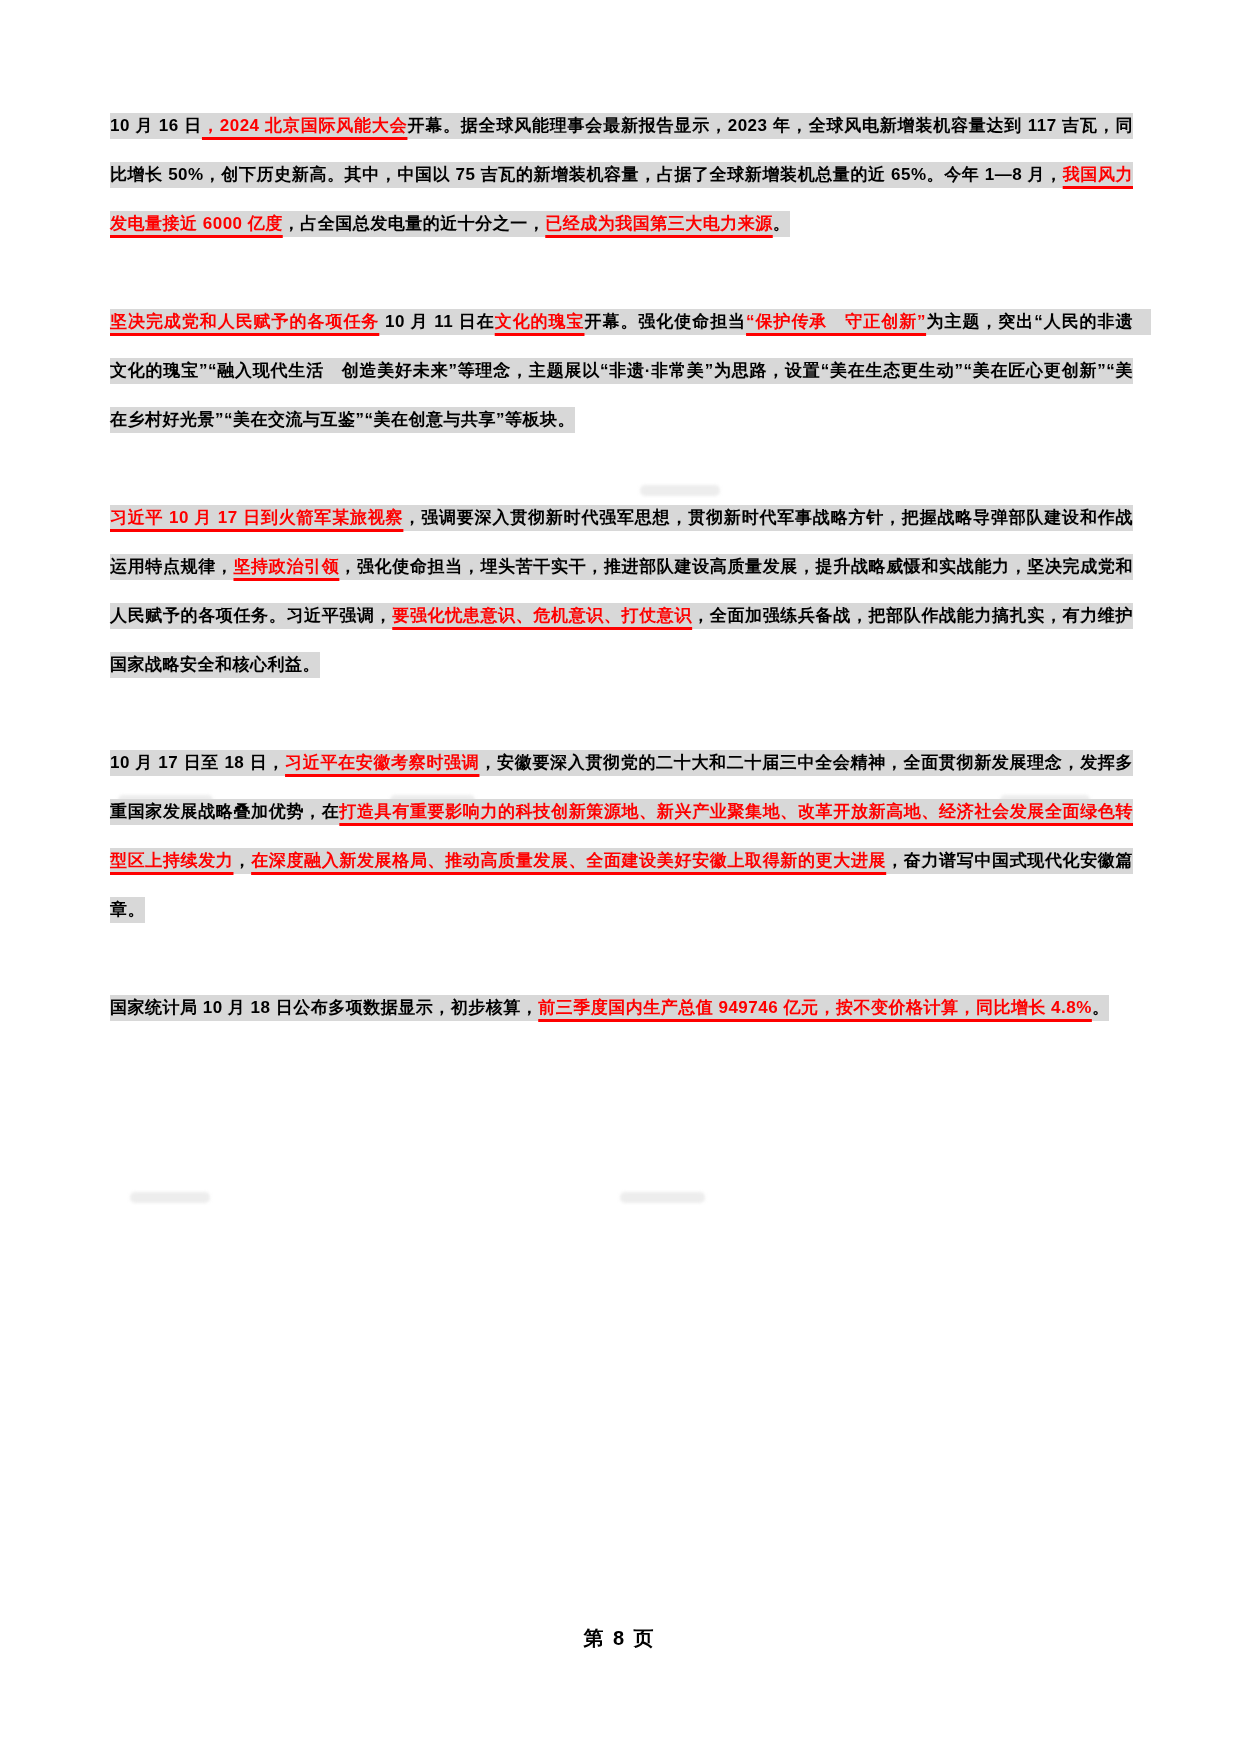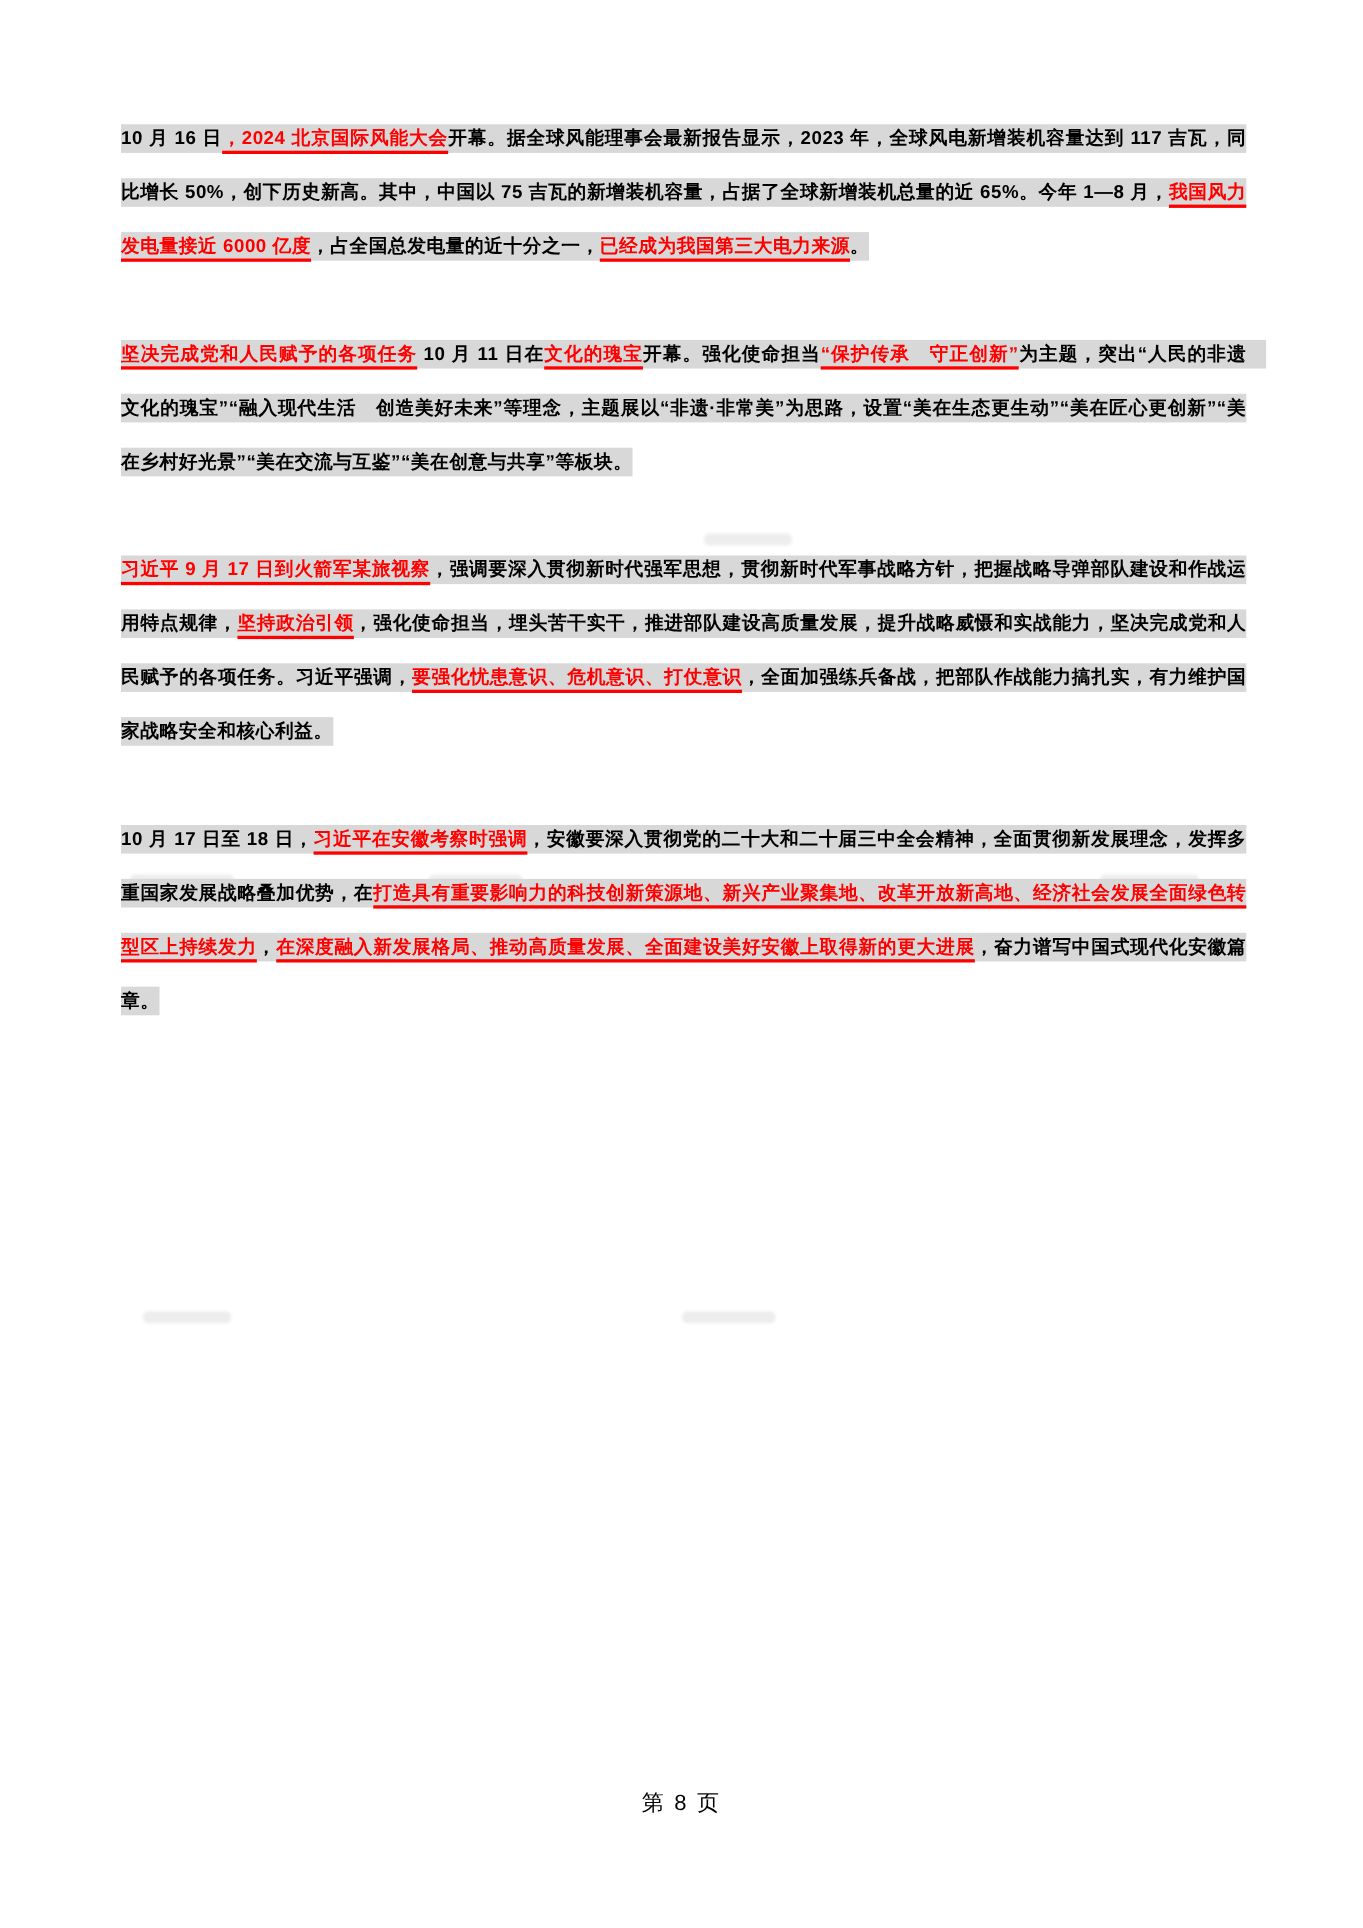--- a/index.html
+++ b/index.html
@@ -48,21 +48,21 @@
     text-decoration-thickness:3px;
     text-underline-offset:6px;
   }
   .blk{color:var(--ink);}
   .footer{
     position:absolute;
     left:0;right:0;
     top:1625px;
     text-align:center;
     font-size:20px;
-    font-weight:400;
+    font-weight:700;
     color:var(--ink);
     letter-spacing:2px;
   }
   .watermark{
     position:absolute;
     height:11px;
     background:#ededed;
     border-radius:5px;
     filter:blur(1.5px);
     pointer-events:none;
@@ -76,18 +76,19 @@
   <div class="watermark" style="left:118px;top:795px;width:95px;"></div>
   <div class="watermark" style="left:390px;top:795px;width:85px;"></div>
   <div class="watermark" style="left:1000px;top:795px;width:90px;"></div>
   <div class="watermark" style="left:130px;top:1192px;width:80px;"></div>
   <div class="watermark" style="left:620px;top:1192px;width:85px;"></div>
   <div class="watermark" style="left:640px;top:485px;width:80px;"></div>
 
   <div class="content">
       <p class="doc"><span class="shade"><span class="blk">10 月 16 日</span><span class="red">，2024 北京国际风能大会</span><span class="blk">开幕。据全球风能理事会最新报告显示，2023 年，全球风电新增装机容量达到 117 吉瓦，同比增长 50%，创下历史新高。其中，中国以 75 吉瓦的新增装机容量，占据了全球新增装机总量的近 65%。今年 1—8 月，</span><span class="red">我国风力发电量接近 6000 亿度</span><span class="blk">，占全国总发电量的近十分之一，</span><span class="red">已经成为我国第三大电力来源</span><span class="blk">。</span></span></p>
       <p class="doc"><span class="shade"><span class="red">坚决完成党和人民赋予的各项任务</span><span class="blk"> 10 月 11 日在</span><span class="red">文化的瑰宝</span><span class="blk">开幕。强化使命担当</span><span class="red">“保护传承　守正创新”</span><span class="blk">为主题，突出“人民的非遗　文化的瑰宝”“融入现代生活　创造美好未来”等理念，主题展以“非遗·非常美”为思路，设置“美在生态更生动”“美在匠心更创新”“美在乡村好光景”“美在交流与互鉴”“美在创意与共享”等板块。</span></span></p>
-      <p class="doc"><span class="shade"><span class="red">习近平 9 月 17 日到火箭军某旅视察</span><span class="blk">，强调要深入贯彻新时代强军思想，贯彻新时代军事战略方针，把握战略导弹部队建设和作战运用特点规律，</span><span class="red">坚持政治引领</span><span class="blk">，强化使命担当，埋头苦干实干，推进部队建设高质量发展，提升战略威慑和实战能力，坚决完成党和人民赋予的各项任务。习近平强调，</span><span class="red">要强化忧患意识、危机意识、打仗意识</span><span class="blk">，全面加强练兵备战，把部队作战能力搞扎实，有力维护国家战略安全和核心利益。</span></span></p>
+      <p class="doc"><span class="shade"><span class="red">习近平 10 月 17 日到火箭军某旅视察</span><span class="blk">，强调要深入贯彻新时代强军思想，贯彻新时代军事战略方针，把握战略导弹部队建设和作战运用特点规律，</span><span class="red">坚持政治引领</span><span class="blk">，强化使命担当，埋头苦干实干，推进部队建设高质量发展，提升战略威慑和实战能力，坚决完成党和人民赋予的各项任务。习近平强调，</span><span class="red">要强化忧患意识、危机意识、打仗意识</span><span class="blk">，全面加强练兵备战，把部队作战能力搞扎实，有力维护国家战略安全和核心利益。</span></span></p>
       <p class="doc"><span class="shade"><span class="blk">10 月 17 日至 18 日，</span><span class="red">习近平在安徽考察时强调</span><span class="blk">，安徽要深入贯彻党的二十大和二十届三中全会精神，全面贯彻新发展理念，发挥多重国家发展战略叠加优势，在</span><span class="red">打造具有重要影响力的科技创新策源地、新兴产业聚集地、改革开放新高地、经济社会发展全面绿色转型区上持续发力</span><span class="blk">，</span><span class="red">在深度融入新发展格局、推动高质量发展、全面建设美好安徽上取得新的更大进展</span><span class="blk">，奋力谱写中国式现代化安徽篇章。</span></span></p>
+      <p class="doc"><span class="shade"><span class="blk">国家统计局 10 月 18 日公布多项数据显示，初步核算，</span><span class="red">前三季度国内生产总值 949746 亿元，按不变价格计算，同比增长 4.8%</span><span class="blk">。</span></span></p>
     </div>
 
   <div class="footer">第 8 页</div>
 </div>
 
 </body></html>

